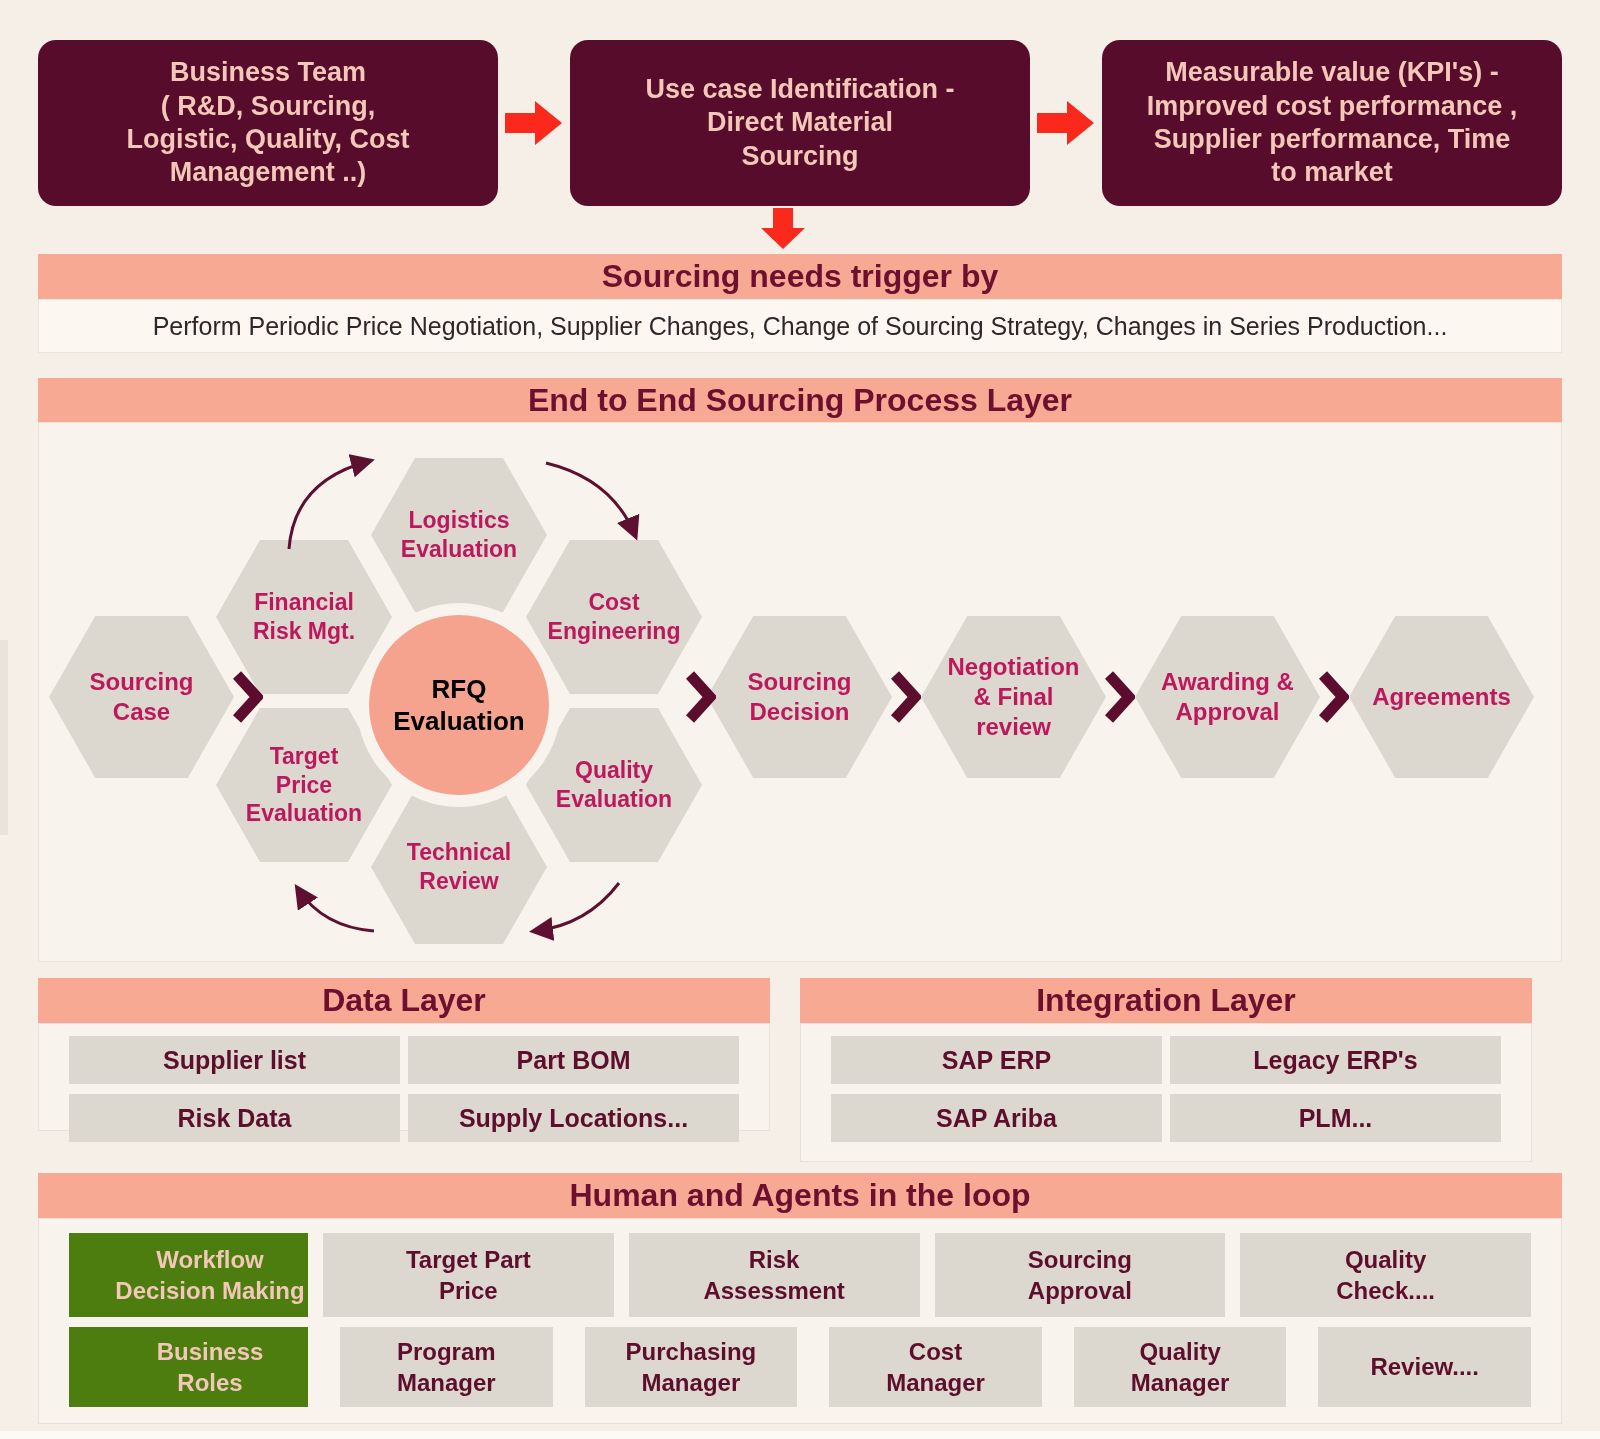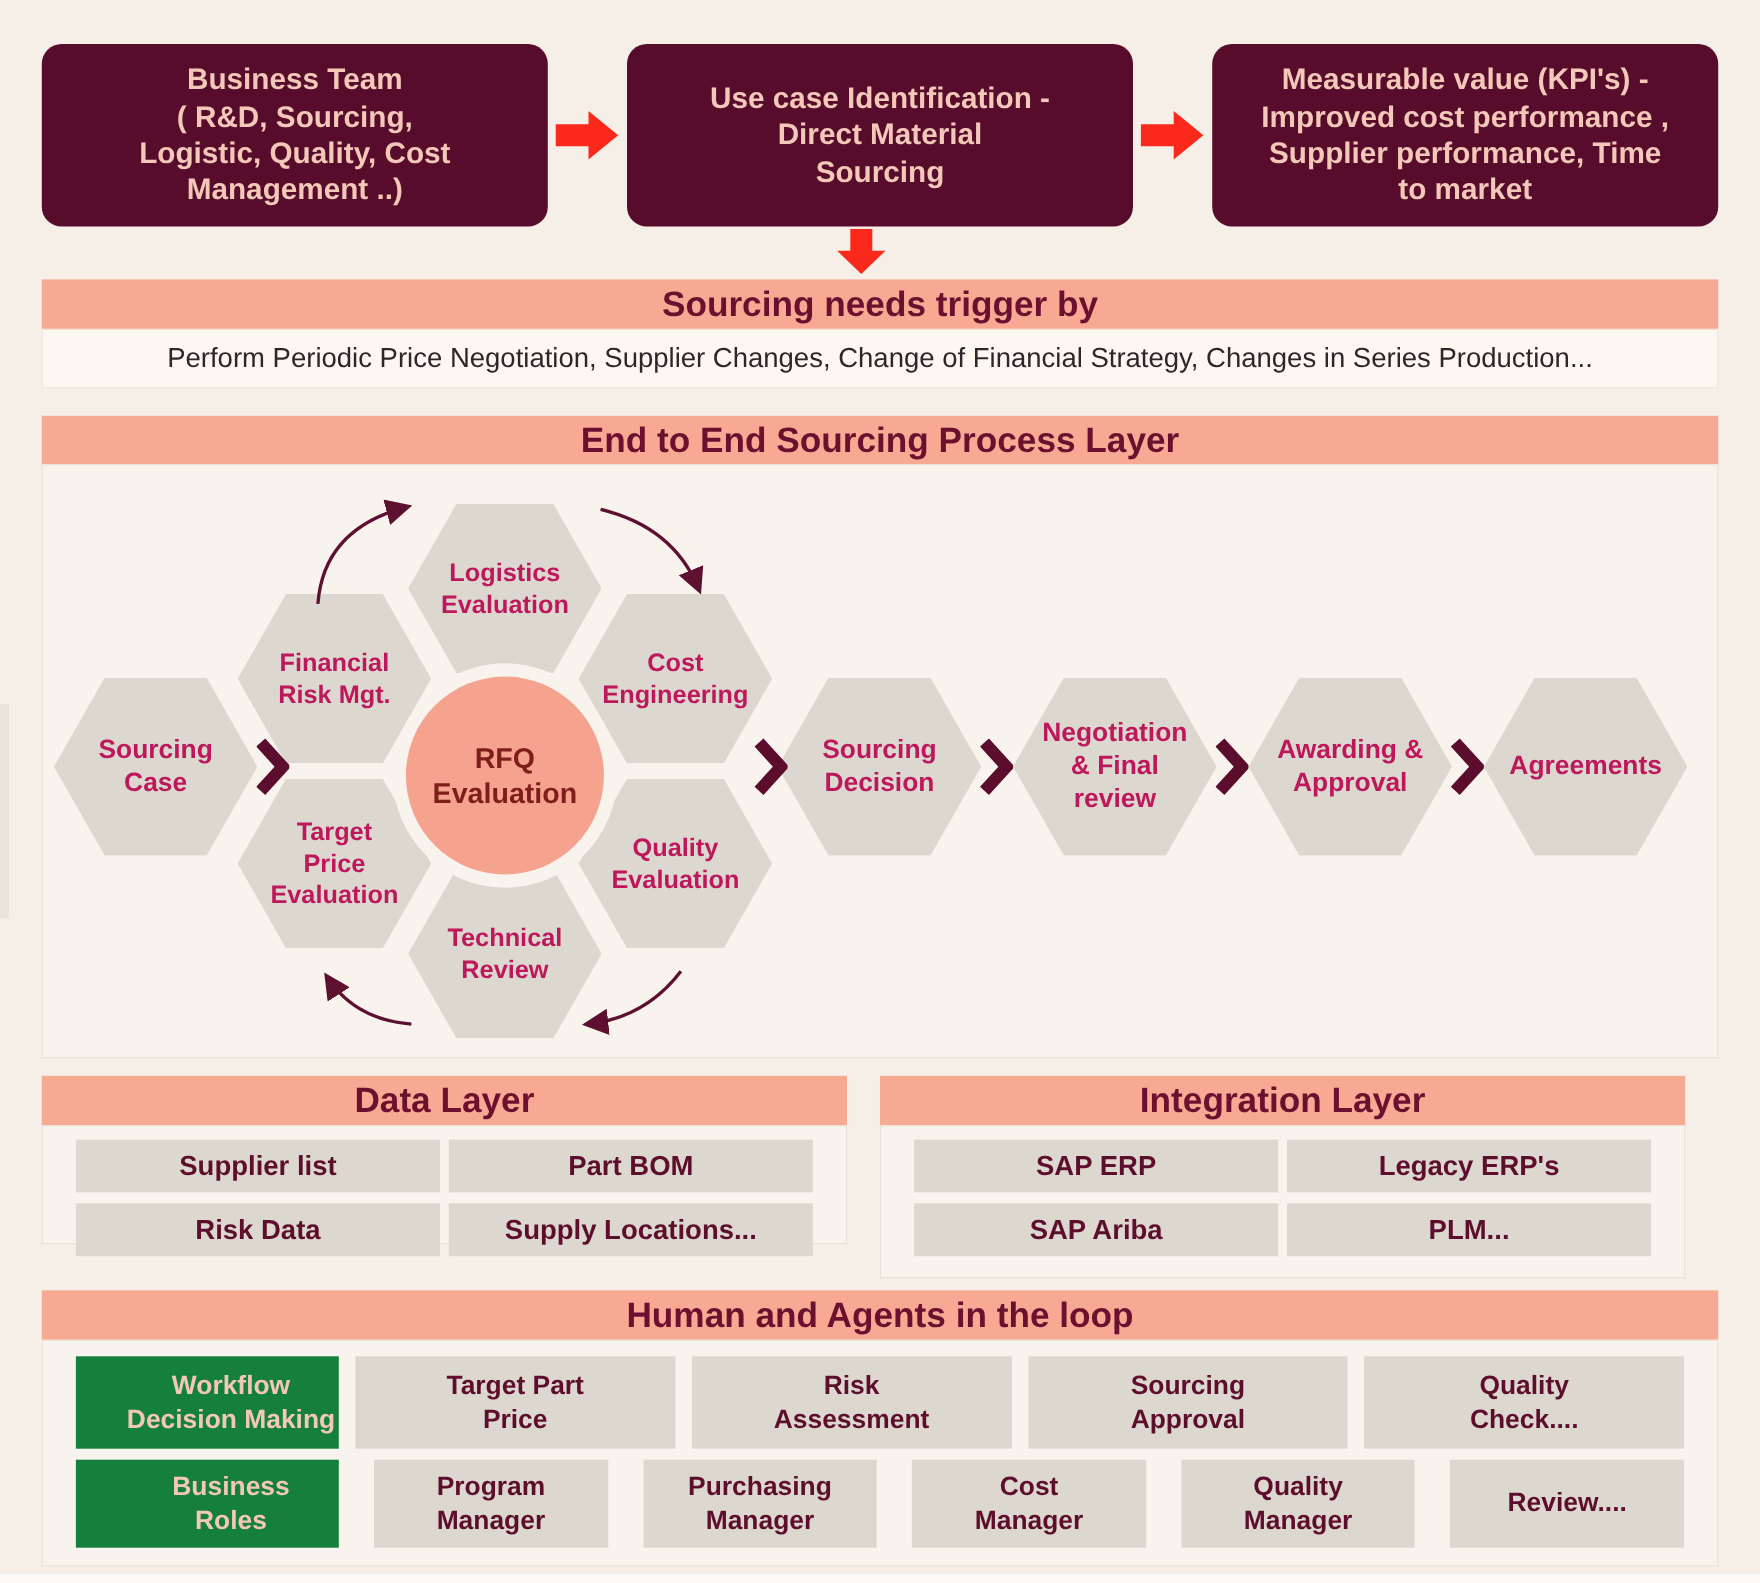--- a/index.html
+++ b/index.html
@@ -24,36 +24,36 @@
         background:#fcf8f1;border:1px solid #eae4da;box-sizing:border-box;
         color:#2e2629;font-size:25px;}
 
   
   .hex{position:absolute;display:flex;align-items:center;justify-content:center;text-align:center;
        background:#ddd8cf;color:#be185d;font-weight:bold;line-height:1.25;
        clip-path:polygon(25% 0%,75% 0%,100% 50%,75% 100%,25% 100%,0% 50%);}
   .hex.flow{width:185px;height:162px;font-size:24px;}
   .hex.cluster{width:176px;height:154px;font-size:23px;}
   .rfq-circle{position:absolute;width:180px;height:180px;border-radius:50%;
-       background:#f5a38f;box-shadow:0 0 0 12px #f8f3ec;color:#7f1d1d;
+       background:#f5a38f;box-shadow:0 0 0 12px #f8f3ec;color:#000000;
        display:flex;align-items:center;justify-content:center;text-align:center;
        font-weight:bold;font-size:26px;line-height:1.25;z-index:3;}
   .chev{position:absolute;z-index:2;}
   .arc-overlay{position:absolute;left:0;top:0;z-index:1;}
 
   
   .grid-2{display:grid;grid-template-columns:1fr 1fr;gap:10px 8px;padding:12px 30px 23px 30px;}
   .cell{background:#ddd8cf;height:48px;display:flex;align-items:center;justify-content:center;
         color:#5e0e2d;font-weight:bold;font-size:25px;}
   .hrow1{display:grid;grid-template-columns:239px repeat(4,1fr);gap:15px;padding:14px 30px 0 30px;}
   .hrow2{display:grid;grid-template-columns:239px repeat(5,1fr);gap:32px;padding:10px 30px 0 30px;}
   .hcell{background:#ddd8cf;height:84px;display:flex;align-items:center;justify-content:center;
          text-align:center;color:#5e0e2d;font-weight:bold;font-size:24px;line-height:1.3;}
   .hrow2 .hcell{height:80px;}
-  .hcell.dark{background:#15803d;color:#f3c8b8;padding-left:43px;}
+  .hcell.dark{background:#4d7c0f;color:#f3c8b8;padding-left:43px;}
 
   .edge-sliver{left:0;top:640px;width:8px;height:195px;background:#e9e3d9;}
   .bottom-strip{left:0;top:1431px;width:1600px;height:8px;background:#fbfaf7;}
 </style>
 </head>
 <body>
 
 <div class="stage">
 
   <div class="abs top-row">
@@ -80,21 +80,21 @@
 to market</div>
   </div>
 
   <div class="abs" style="left:760px;top:208px;">
     <svg width="46" height="42" viewBox="0 0 46 42">
         <path d="M13 0 V20 H1 L23 41 L45 20 H33 V0 Z" fill="#fa291c"></path>
       </svg>
   </div>
 
   <div class="abs band" style="left:38px;top:254px;width:1524px;height:45px;">Sourcing needs trigger by</div>
-  <div class="abs trigger-body" style="left:38px;top:299px;width:1524px;height:54px;">Perform Periodic Price Negotiation, Supplier Changes, Change of Financial Strategy, Changes in Series Production...</div>
+  <div class="abs trigger-body" style="left:38px;top:299px;width:1524px;height:54px;">Perform Periodic Price Negotiation, Supplier Changes, Change of Sourcing Strategy, Changes in Series Production...</div>
 
   <div class="abs band" style="left:38px;top:378px;width:1524px;height:44px;">End to End Sourcing Process Layer</div>
 
   <div class="abs panel-body" style="left:38px;top:422px;width:1524px;height:540px;">
 
     <svg class="arc-overlay" width="1524" height="540" viewBox="0 0 1524 540">
       <defs>
         <marker id="ah" markerWidth="10" markerHeight="10" refX="6" refY="4" orient="auto">
           <path d="M0 0 L8 4 L0 8 Z" fill="#5d1030"></path>
         </marker>

